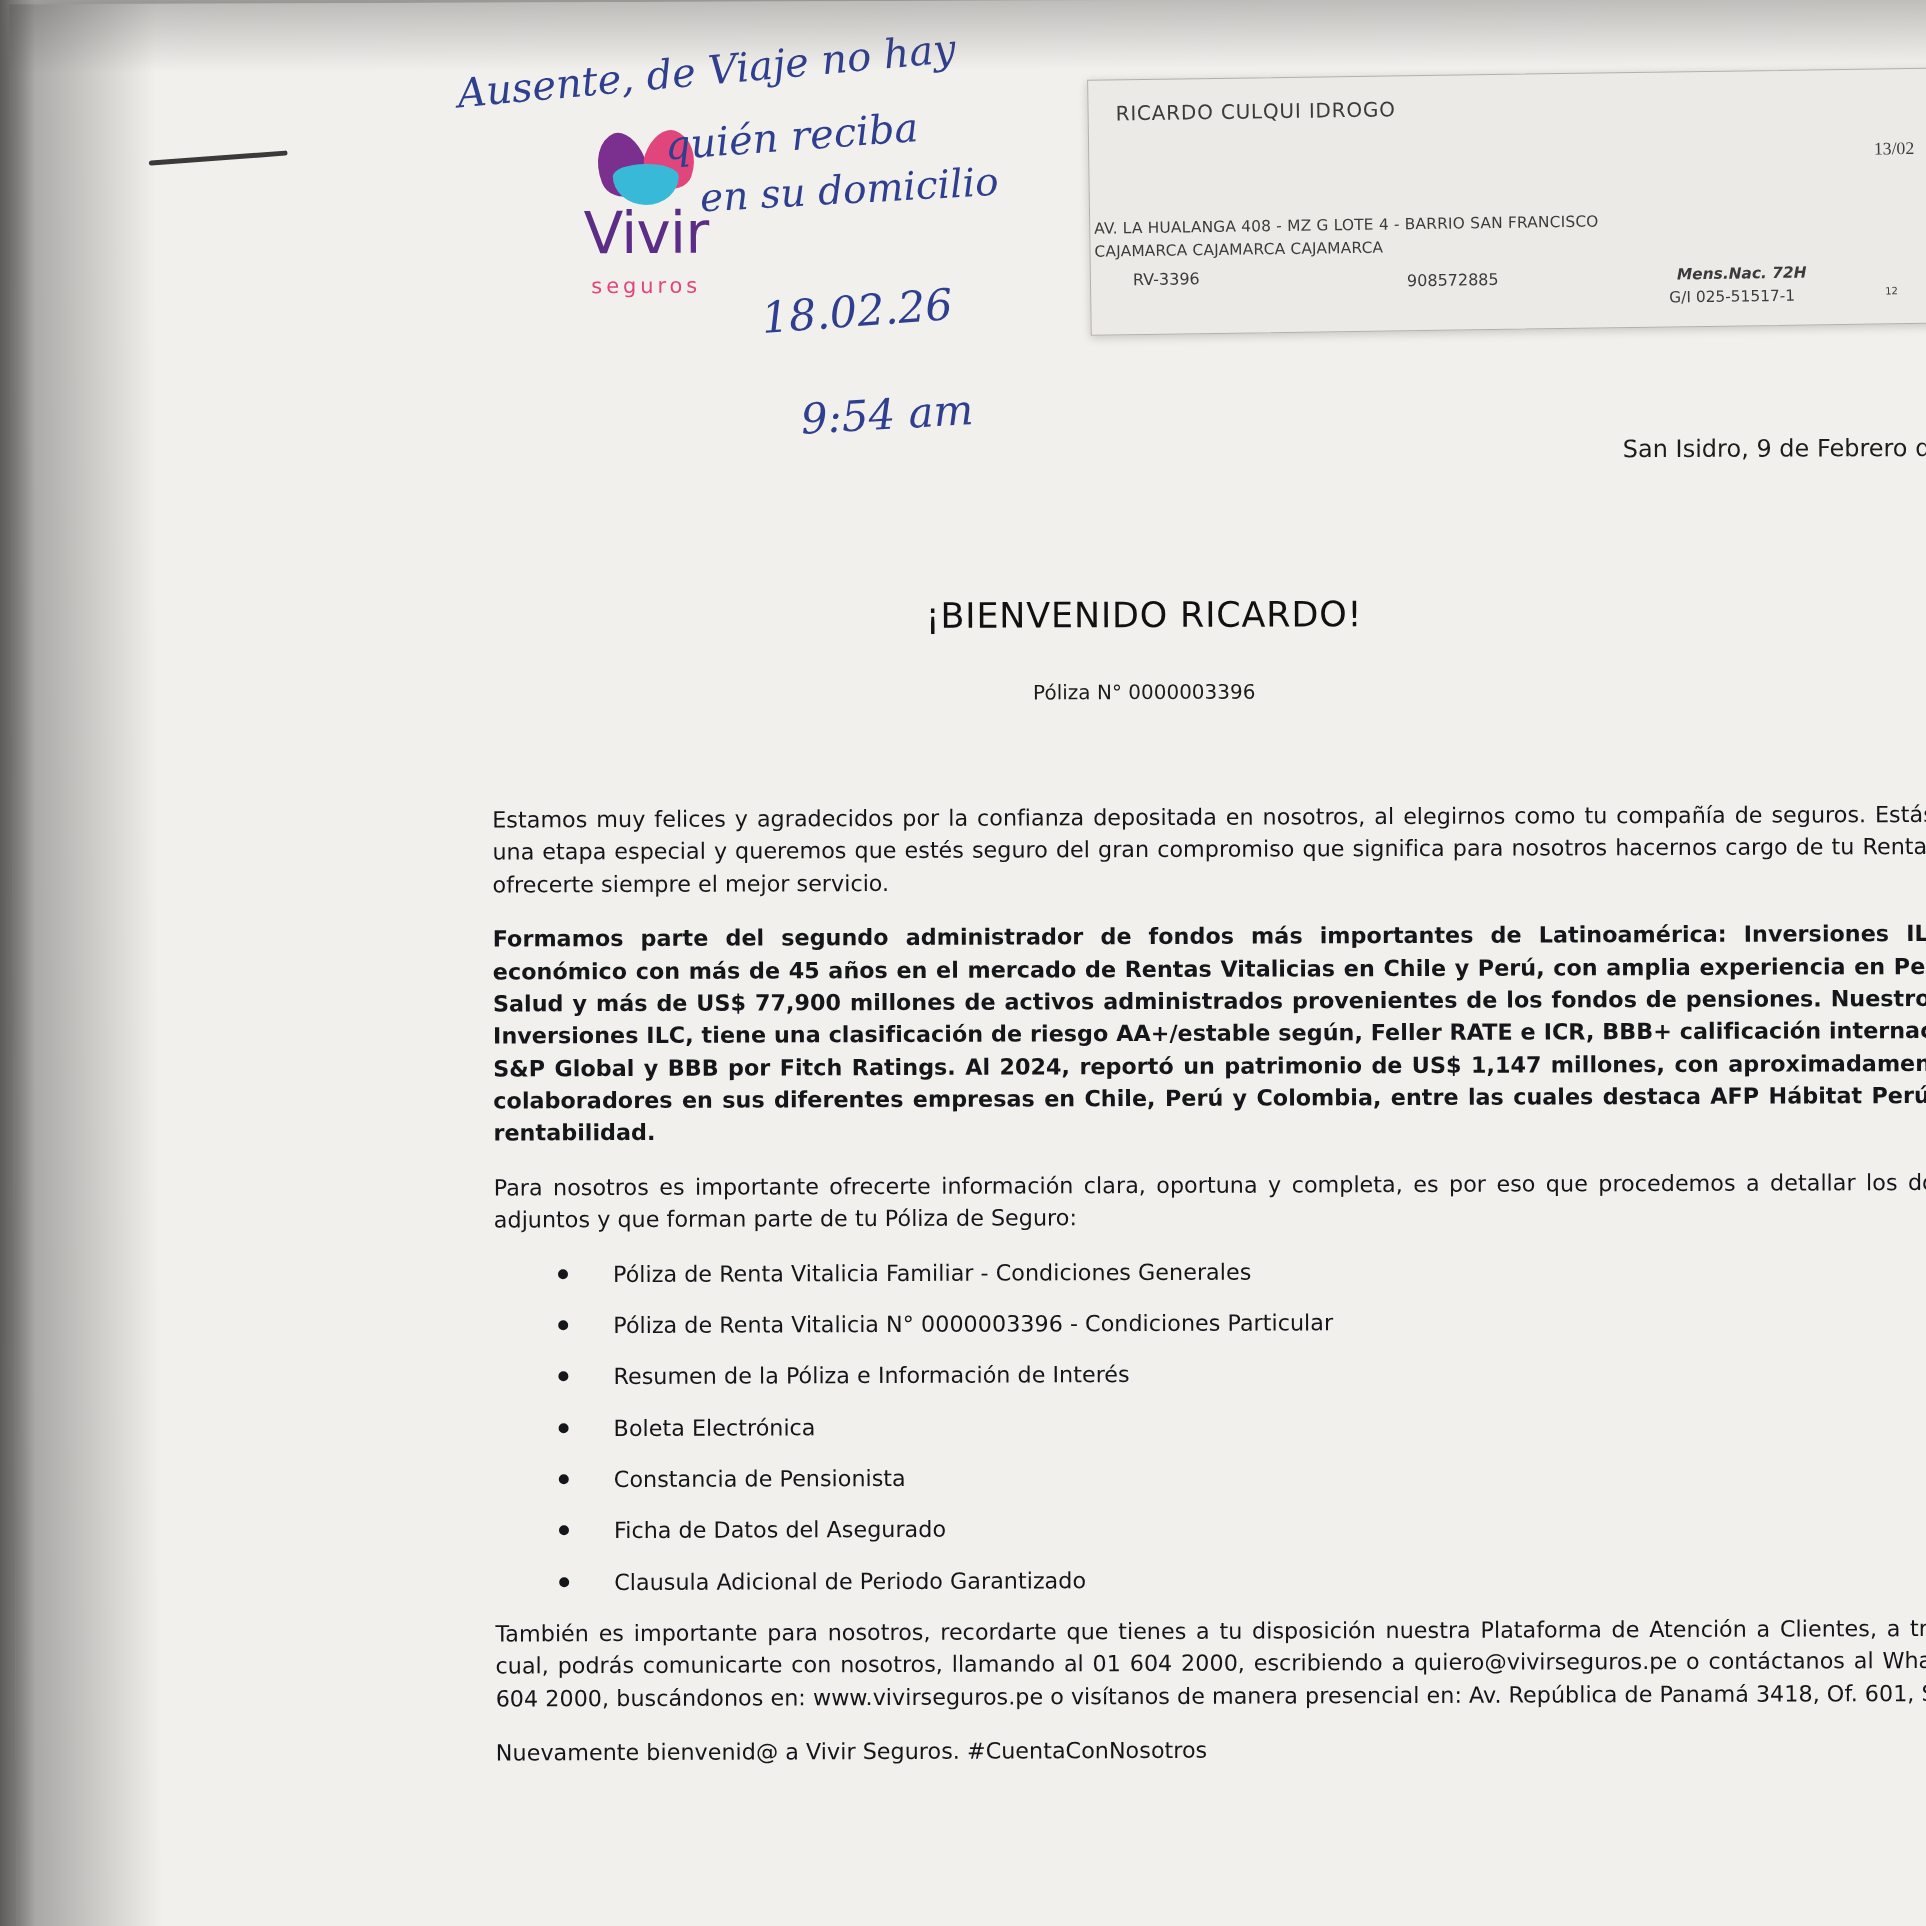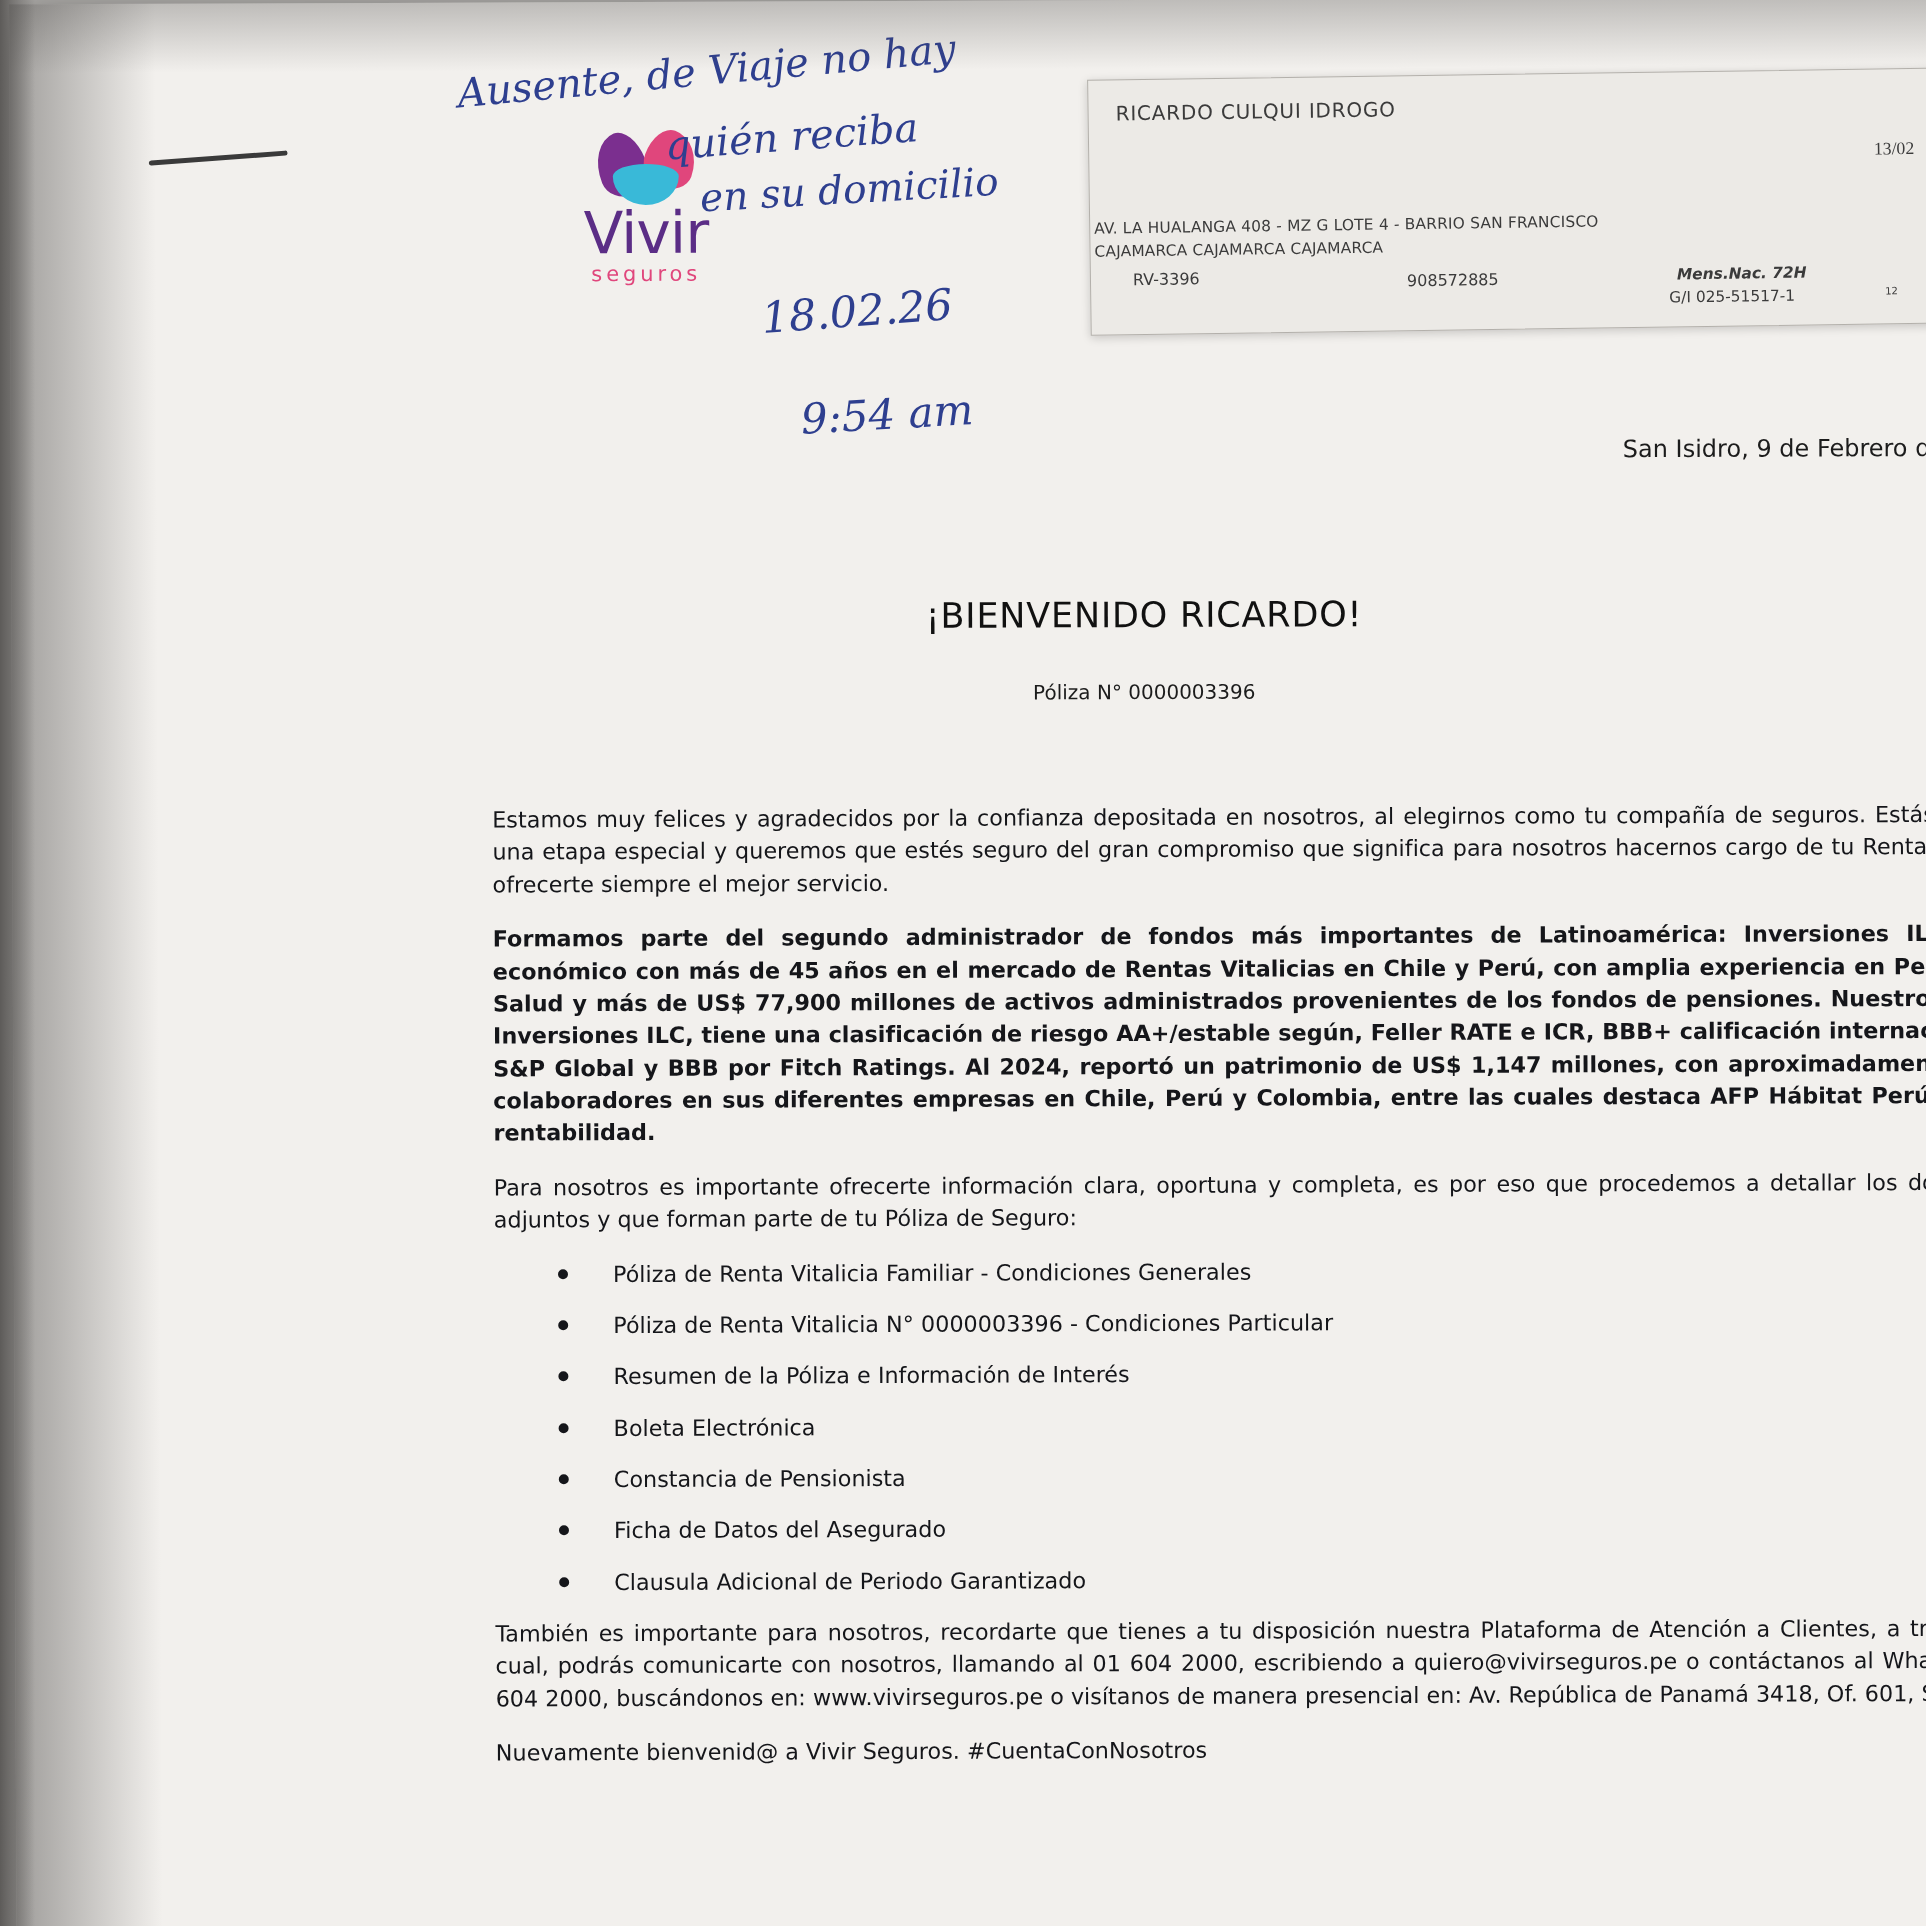--- a/index.html
+++ b/index.html
@@ -82,21 +82,21 @@
     font-size: 58px;
     letter-spacing: -0.8px;
     color: #5b2d86;
     line-height: 1;
   }
   .logo-sub {
     font-family: "DejaVu Sans", sans-serif;
     font-size: 21px;
     letter-spacing: 3.9px;
     color: #e0467c;
-    margin-top: 0;
+    margin-top: 12px;
   }
 
   
   .label-sticker {
     position: absolute;
     left: 1079px;
     top: 75px;
     width: 871px;
     height: 254px;
     background: #eceae6;

